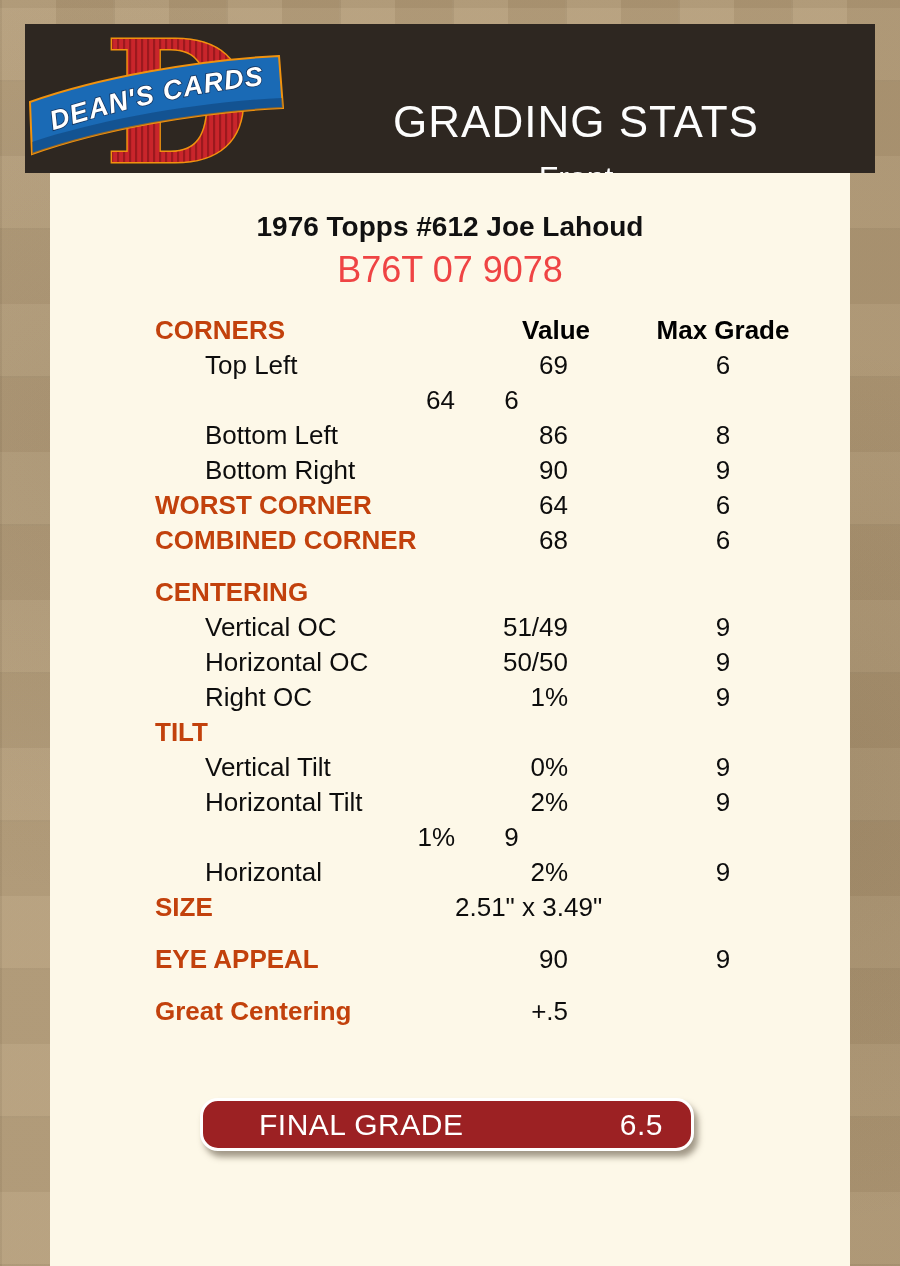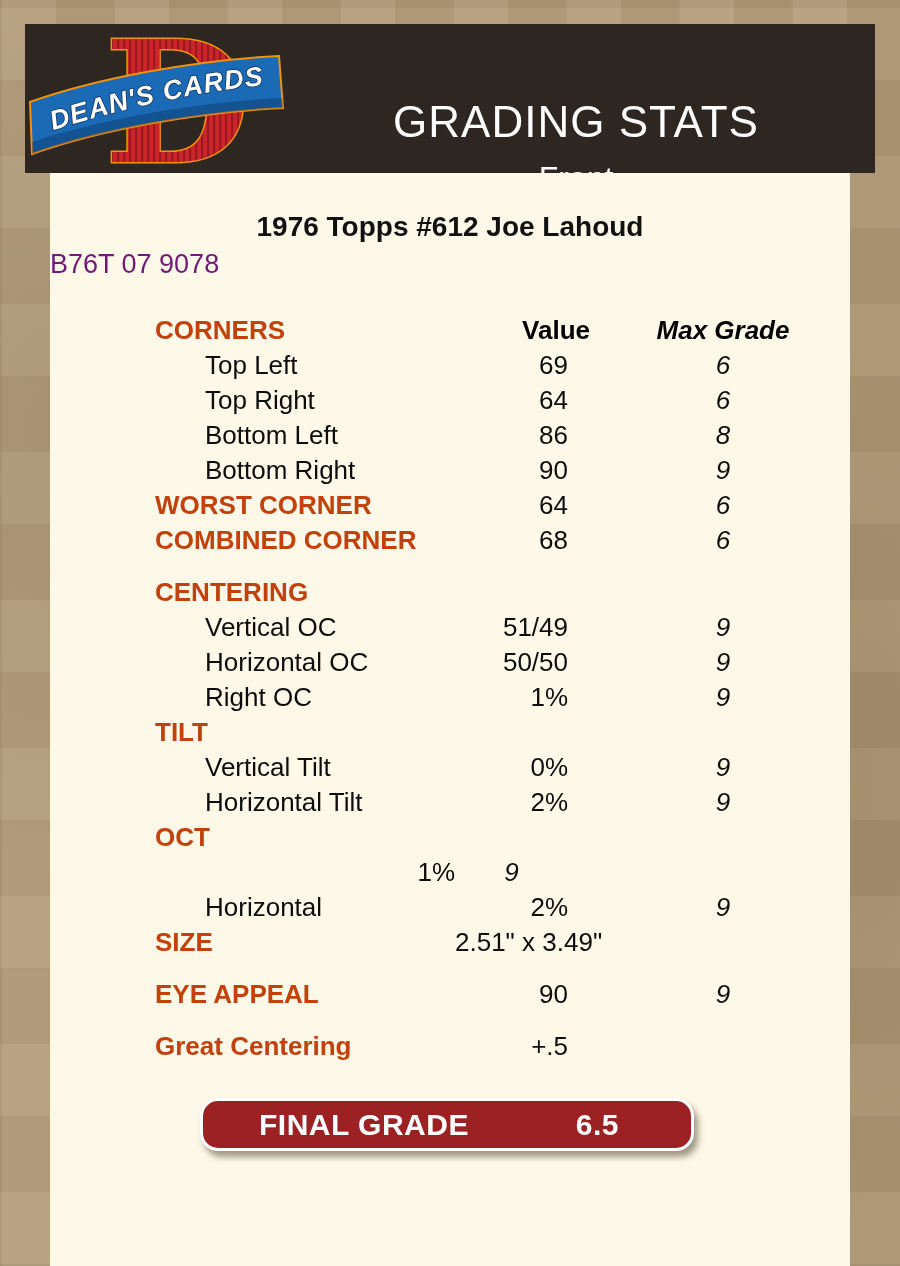--- a/index.html
+++ b/index.html
@@ -32,43 +32,43 @@
 
   .panel {
     position: absolute; left: 50px; top: 173px; width: 800px; height: 1163px;
     background: var(--panel_bg, #fdf8e8);
   }
   .card-title {
     position: absolute; top: 38px; left: 0; width: 100%; text-align: center;
     font-weight: bold; font-size: 28px; color: #111;
   }
   .card-code {
-    position: absolute; top: 76px; left: 0; width: 100%; text-align: left;
-    font-size: 27px; color: #701a75;
+    position: absolute; top: 76px; left: 0; width: 100%; text-align: center;
+    font-size: 36px; color: #ef4444;
   }
 
   .stats-table { position: absolute; left: 105px; top: 140px; font-size: 26px; color: #0d0d0d; }
   .row { display: grid; grid-template-columns: 300px 113px 310px; height: 35px; line-height: 35px; }
   .row.gap { margin-bottom: 17px; }
   .cell { white-space: nowrap; }
   .cell.label.section { font-weight: bold; color: #c2410c; }
   .cell.label.indent { padding-left: 50px; }
   .cell.value { text-align: right; }
-  .cell.max { text-align: center; font-style: italic; }
+  .cell.max { text-align: center; }
   .header-row .cell { font-weight: bold; color: #000; }
   .header-row .cell.value { position: relative; left: 22px; }
 
   .final-grade {
     position: absolute; left: 150px; top: 925px; width: 494px; height: 53px;
     background: var(--final_grade_bg, #9c2123);
     border: 3px solid #ffffff; border-radius: 18px;
     box-shadow: 4px 6px 6px rgba(70,58,40,0.5);
     display: flex; align-items: center; justify-content: space-between;
-    padding: 0 72px 0 56px;
-    color: #ffffff; font-weight: bold; font-size: 30px; letter-spacing: 0.5px;
+    padding: 0 28px 0 56px;
+    color: #ffffff; font-weight: normal; font-size: 30px; letter-spacing: 0.5px;
   }
 </style>
 </head>
 <body>
 
 <div class="header-bar">
   <div class="logo">
     <svg viewBox="0 0 268 134">
       <defs>
         <pattern id="dstripes" width="6" height="6" patternUnits="userSpaceOnUse">
@@ -102,21 +102,20 @@
       <div class="cell value">Value</div>
       <div class="cell max">Max Grade</div>
     </div>
 
     <div class="row">
       <div class="cell label indent">Top Left</div>
       <div class="cell value">69</div>
       <div class="cell max">6</div>
     </div>
     <div class="row">
-      <div class="cell label indent">Top Right</div>
       <div class="cell value">64</div>
       <div class="cell max">6</div>
     </div>
     <div class="row">
       <div class="cell label indent">Bottom Left</div>
       <div class="cell value">86</div>
       <div class="cell max">8</div>
     </div>
     <div class="row">
       <div class="cell label indent">Bottom Right</div>
@@ -162,25 +161,20 @@
       <div class="cell label indent">Vertical Tilt</div>
       <div class="cell value">0%</div>
       <div class="cell max">9</div>
     </div>
     <div class="row">
       <div class="cell label indent">Horizontal Tilt</div>
       <div class="cell value">2%</div>
       <div class="cell max">9</div>
     </div>
     <div class="row">
-      <div class="cell label section">OCT</div>
-      <div class="cell value"></div>
-      <div class="cell max"></div>
-    </div>
-    <div class="row">
       <div class="cell value">1%</div>
       <div class="cell max">9</div>
     </div>
     <div class="row">
       <div class="cell label indent">Horizontal</div>
       <div class="cell value">2%</div>
       <div class="cell max">9</div>
     </div>
     <div class="row gap">
       <div class="cell label section">SIZE</div>

